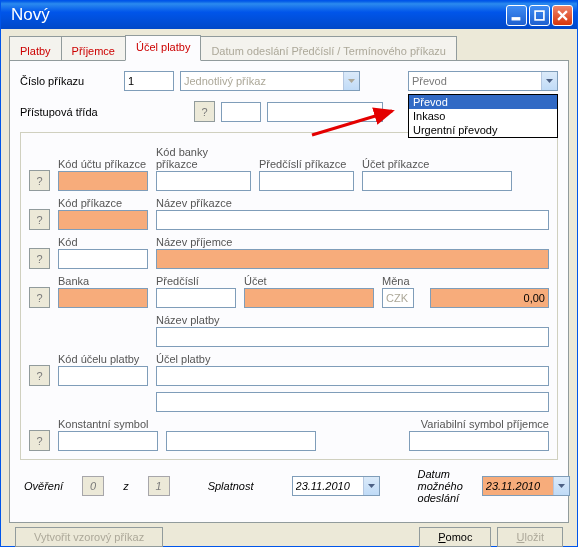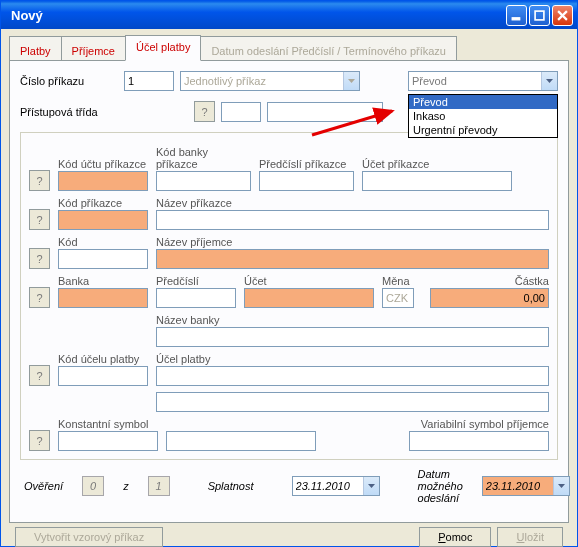--- a/index.html
+++ b/index.html
@@ -1,21 +1,21 @@
 <!DOCTYPE html>
 <html><head>
 <meta charset="utf-8">
 <style>
 * { box-sizing: border-box; margin: 0; padding: 0; }
 body { font-family: Tahoma, Arial, sans-serif; font-size: 11px; background: #fff; }
 
 .window { width: 578px; height: 547px; border: 1px solid #0055EA; background: #ECE9D8; position: relative; }
 
 .titlebar { height: 28px; background: linear-gradient(to bottom, #0058E6 0%, #2B8AEF 10%, #0055EA 40%, #0048C8 100%); display: flex; align-items: center; padding: 0 4px; }
-.titlebar .title { color: #fff; font-weight: bold; font-size: 13px; padding-left: 6px; flex: 1; }
+.titlebar .title { color: #fff; font-weight: normal; font-size: 17px; padding-left: 6px; flex: 1; }
 .winbtns { display: flex; gap: 2px; }
 .winbtn { width: 21px; height: 21px; border: 1px solid #fff; border-radius: 3px; background: linear-gradient(to bottom, #3F8CF3, #1E60D0); display: flex; align-items: center; justify-content: center; color: #fff; font-weight: bold; font-size: 11px; }
 .winbtn.close { background: linear-gradient(to bottom, #F0856B, #D6350A); }
 .winbtn svg { width: 11px; height: 11px; fill: #fff; stroke: #fff; }
 
 .client { padding: 6px 8px 8px 8px; }
 
 .tabs { display: flex; position: relative; top: 1px; }
 .tab { padding: 8px 10px 4px 10px; border: 1px solid #919B9C; background: #F4F3EE; border-bottom: none; margin-right: -1px; color: #C00; cursor: default; }
 .tab.active { background: #FCFCFE; border-bottom: 1px solid #FCFCFE; z-index: 2; position: relative; padding-top: 5px; margin-top: -1px; color: #C00; }
@@ -205,30 +205,29 @@
           </div>
           <div class="fieldblock" style="width:130px">
             <span class="flabel">Účet</span>
             <input class="txt orange" style="width: 130px;">
           </div>
           <div class="fieldblock" style="width:40px">
             <span class="flabel">Měna</span>
             <input class="txt" style="width: 32px; color: rgb(172, 168, 153);" readonly="" value="CZK">
           </div>
           <div class="fieldblock" style="flex:1">
-            <span class="flabel right">Částka</span>
             <input class="txt orange" style="width: 100%; text-align: right;" value="0,00">
           </div>
         </div>
 
         <div class="fieldrow">
           <div class="help-cell"></div>
           <div style="width:90px"></div>
           <div class="fieldblock" style="flex:1">
-            <span class="flabel">Název banky</span>
+            <span class="flabel">Název platby</span>
             <input class="txt" style="width: 100%;">
           </div>
         </div>
 
         <div class="fieldrow" style="margin-top:6px">
           <div class="help-cell">
               <div class="helpbtn">?</div>
             </div>
           <div class="fieldblock" style="width:90px">
             <span class="flabel">Kód účelu platby</span>

